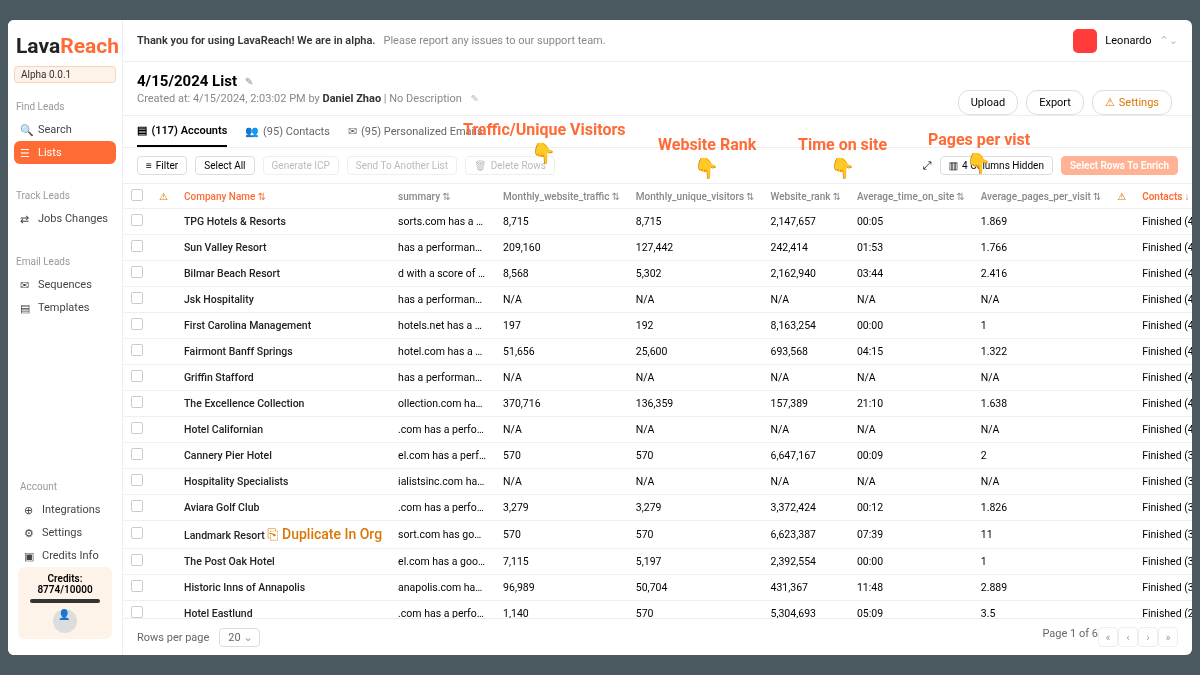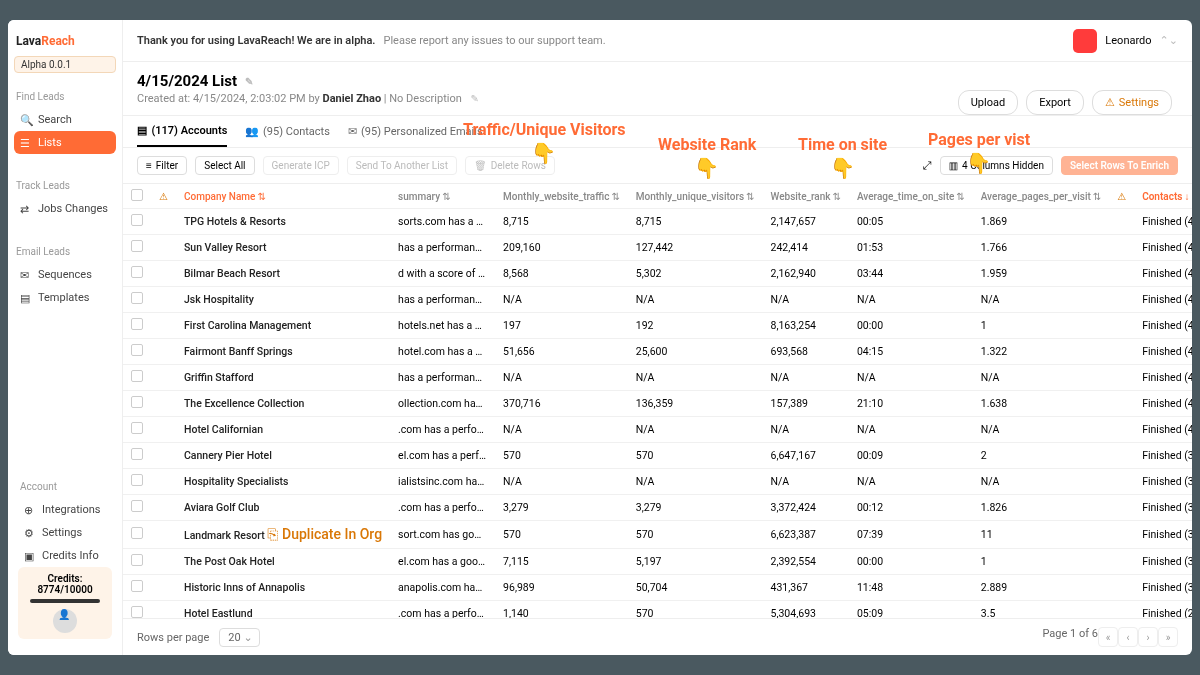--- a/index.html
+++ b/index.html
@@ -1,19 +1,19 @@
 <!DOCTYPE html>
 <html><head>
 <meta charset="utf-8">
 <style>
 *{box-sizing:border-box;margin:0;padding:0;font-family:-apple-system,BlinkMacSystemFont,"Segoe UI",Roboto,sans-serif}
 body{background:#4a5960;padding:20px 8px}
 .app{background:#fff;border-radius:6px;overflow:hidden;display:flex;height:635px;position:relative}
 .sidebar{width:115px;background:#fff;border-right:1px solid #eee;display:flex;flex-direction:column;padding:10px 6px;font-size:11px}
-.logo{font-weight:700;font-size:12px;padding:4px 2px 8px}
+.logo{font-weight:700;font-size:21px;padding:4px 2px 8px}
 .logo .lava{color:#222}.logo .reach{color:#ff6b35}
 .badge{background:#fef3e8;color:#333;border:1px solid #f3d7b8;border-radius:4px;padding:2px 6px;font-size:10px;display:inline-block;margin-bottom:14px}
 .nav-section{margin-bottom:22px}
 .nav-title{color:#999;font-size:10px;padding:4px 2px;margin-bottom:2px}
 .nav-item{display:flex;align-items:center;gap:6px;padding:5px 6px;border-radius:6px;color:#444;cursor:pointer}
 .nav-item.active{background:#ff6b35;color:#fff}
 .nav-icon{width:12px;height:12px;display:inline-block}
 .account-box{margin-top:auto;padding:6px 4px}
 .credits{background:#fef3e8;border-radius:6px;padding:6px;font-size:10px;text-align:center}
 .avatar{width:24px;height:24px;border-radius:50%;background:#ddd;margin:6px auto 0;display:block}
@@ -236,21 +236,21 @@
             </tr>
             <tr>
               <td><span class="cbx"></span></td>
   <td></td>
   <td class="company">Bilmar Beach Resort</td>
   <td class="summary">d with a score of 80. ...</td>
   <td>8,568</td>
   <td>5,302</td>
   <td>2,162,940</td>
   <td>03:44</td>
-  <td>1.959</td>
+  <td>2.416</td>
   <td></td>
   <td>Finished (4 Contacts)</td>
             </tr>
             <tr>
               <td><span class="cbx"></span></td>
   <td></td>
   <td class="company">Jsk Hospitality</td>
   <td class="summary">has a performance sco...</td>
   <td>N/A</td>
   <td>N/A</td>

